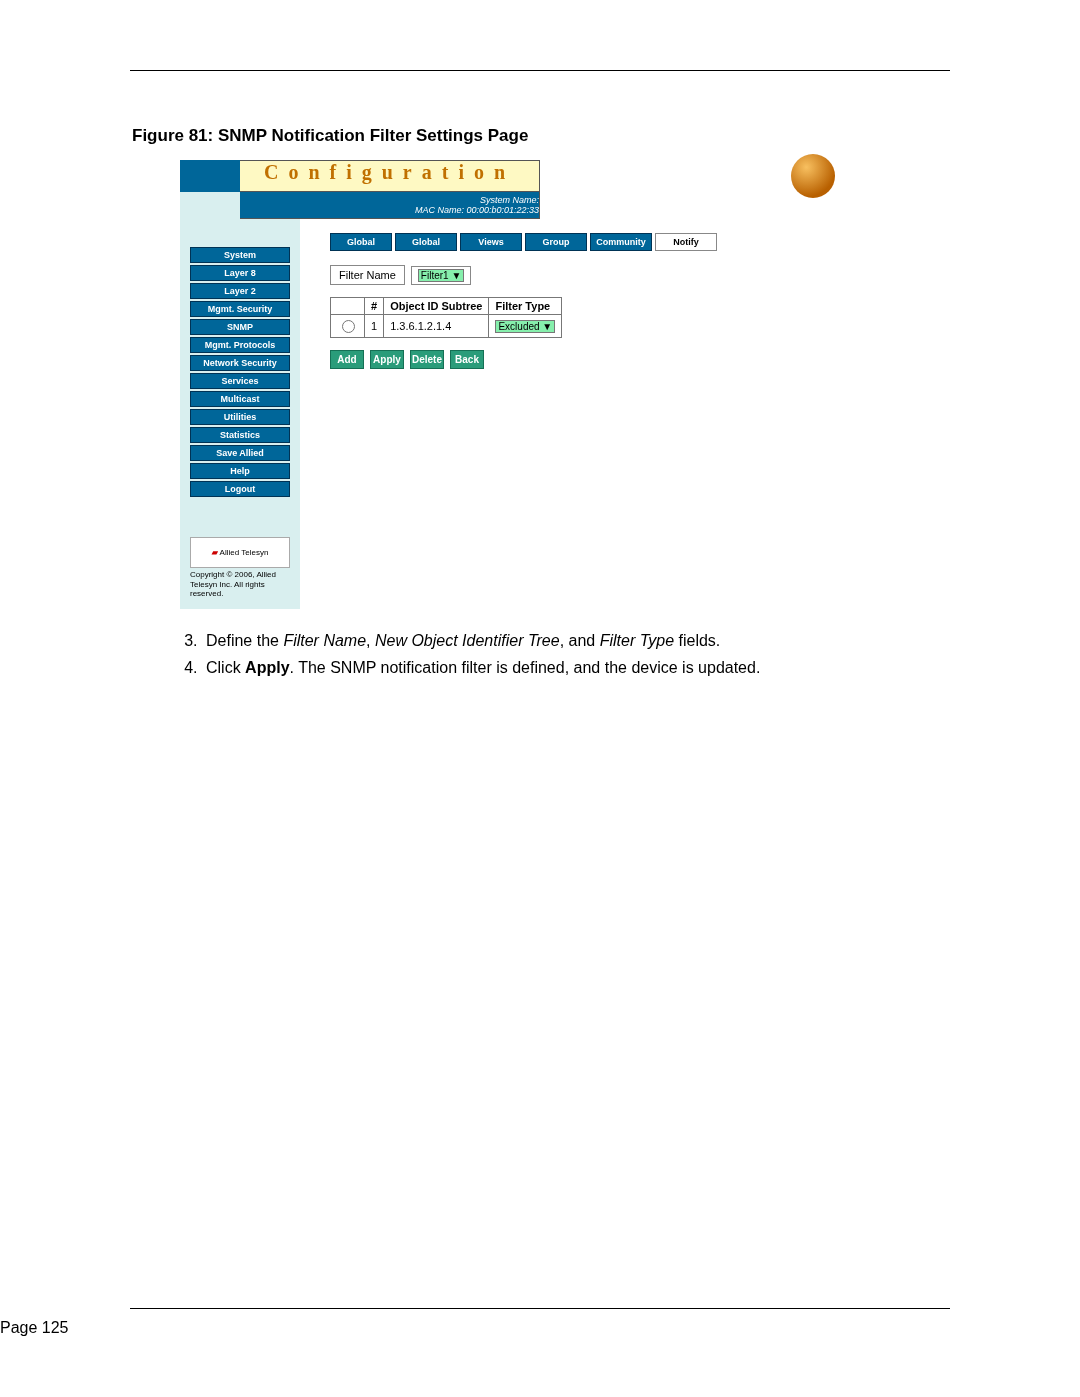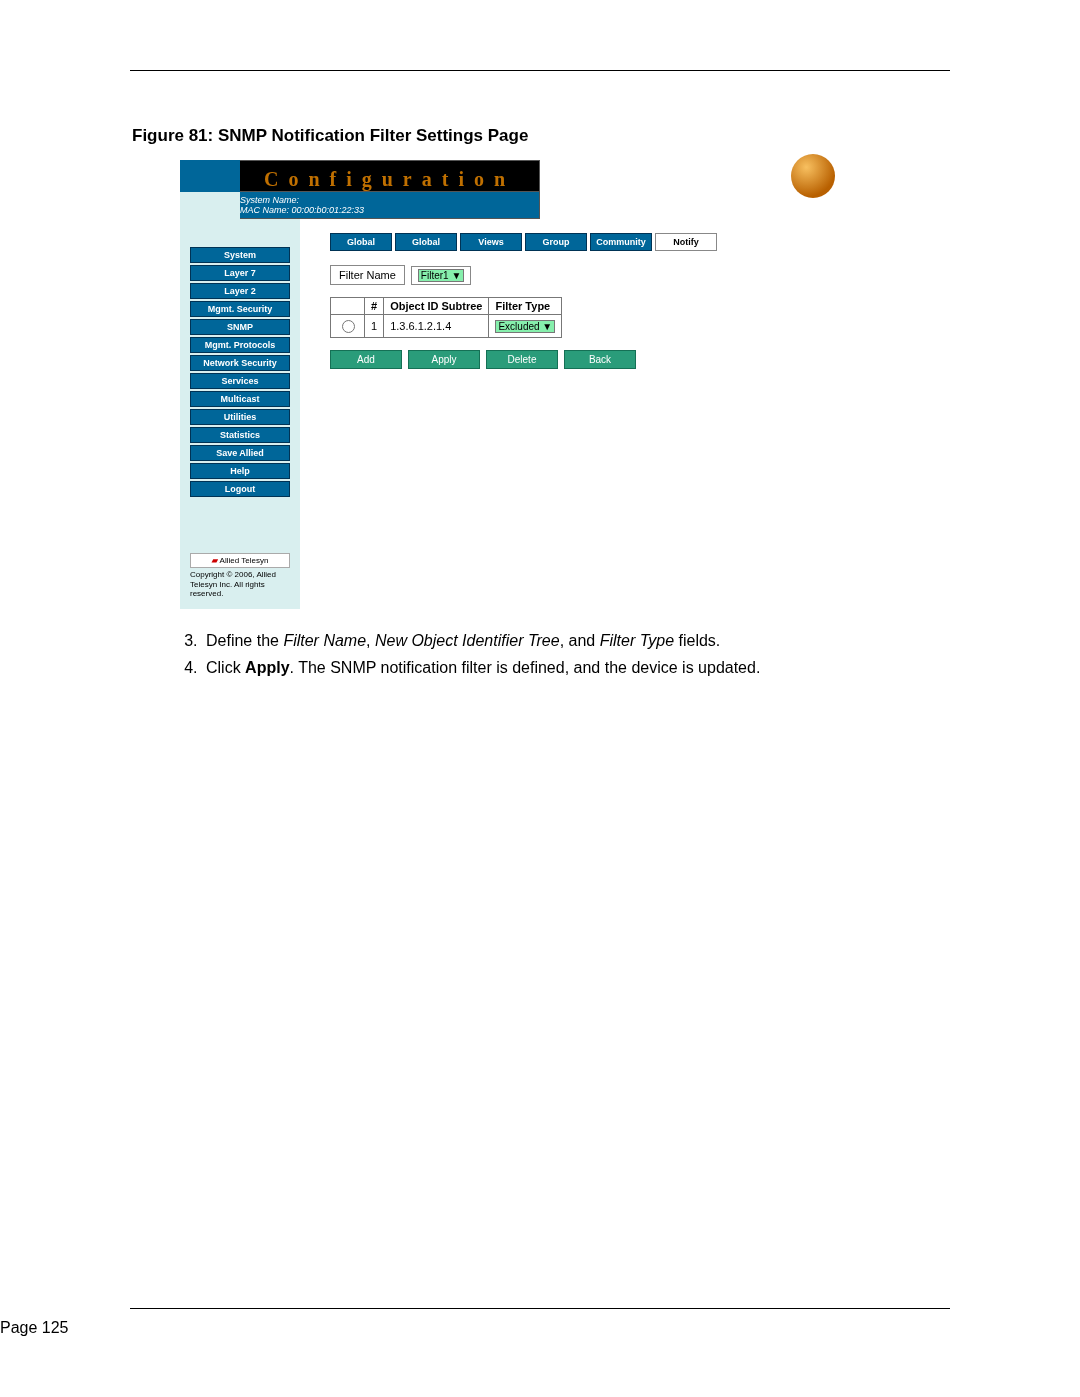--- a/index.html
+++ b/index.html
@@ -24,59 +24,59 @@
 
   .screenshot {
     width: 665px;
     margin-left: 50px;
     background: #fff;
     font-family: Arial, sans-serif;
     font-size: 10px;
   }
   .ss-top { display: flex; height: 32px; }
   .ss-top-blue { background: #006699; width: 60px; }
-  .ss-top-yellow { background: #000000; flex: 0 0 300px; display: flex; align-items: flex-end; justify-content: center; border:1px solid #555; border-left:0;}
+  .ss-top-yellow { background: #fef9c3; flex: 0 0 300px; display: flex; align-items: flex-start; justify-content: center; border:1px solid #555; border-left:0;}
   .ss-top-yellow span { color: #c07000; font-family: Georgia, serif; font-size: 20px; font-weight: bold; letter-spacing: 10px; }
   .ss-top-rest { flex: 1; background: #fff; position: relative; }
   .globe {
     position: absolute; right: 10px; top: -6px; width: 44px; height: 44px;
     border-radius: 50%;
     background: radial-gradient(circle at 35% 30%, #f8c060, #b86000 70%);
   }
   .ss-sysbar { display: flex; }
   .ss-sysbar .spacer1 { width: 60px; background:#d9efef;}
-  .ss-sysbar .sysinfo { background:#006699; color:#fff; flex:0 0 300px; text-align:left; padding:3px 0; font-size:9px; font-style: italic; border:1px solid #555; border-top:0; border-left:0;}
+  .ss-sysbar .sysinfo { background:#006699; color:#fff; flex:0 0 300px; text-align:right; padding:3px 0; font-size:9px; font-style: italic; border:1px solid #555; border-top:0; border-left:0;}
   .ss-sysbar .spacer2 {flex:1;}
   .ss-body { display: flex; }
   .sidebar { width: 120px; background: #d9efef; padding: 28px 10px 10px 10px; }
   .side-btn {
     display:block; width:100%; background:#006699; color:#fff;
     font-size:9px; font-weight:bold; text-align:center; padding:2px 4px;
     border:1px solid #003355; margin-bottom:2px;
     cursor:pointer;
   }
-  .side-logo { margin-top:56px; background:#fff; border:1px solid #aaa; font-size:8px; padding:2px; text-align:center; color:#000;}
+  .side-logo { margin-top:40px; background:#fff; border:1px solid #aaa; font-size:8px; padding:10px; text-align:center; color:#000;}
   .side-logo b{color:#c00;}
   .side-copy{font-size:8px; padding-top:2px; line-height:1.2;}
 
   .main { flex:1; padding: 14px 0 0 30px; background:#fff; }
   .tabs { display:flex; gap:0; }
   .tab { background:#006699; color:#fff; font-size:9px; font-weight:bold; padding:3px 0; width:62px; text-align:center; border:1px solid #003355; margin-right:3px; cursor:pointer;}
   .tab.light { background:#fff; color:#000; border:1px solid #888;}
   .filter-row{ margin-top:14px; display:flex; align-items:center;}
   .filter-row .lbl{ font-size:11px; border:1px solid #888; padding:3px 8px; background:#fff;}
   .filter-row .sel-wrap{ border:1px solid #888; padding:2px 6px; margin-left:6px; display:flex; align-items:center;}
   .mini-select{ font-size:10px; border:1px solid #777; background:#86efac; padding:0 2px;}
   .data-table{ margin-top:12px; border-collapse:collapse;}
   .data-table td, .data-table th{ border:1px solid #777; font-size:11px; padding:2px 6px; text-align:left;}
   .data-table th{ font-weight:bold;}
   .data-table .radio-cell{ text-align:center; width:20px;}
   .data-table .num-cell{text-align:center; width:16px;}
   .btn-row{ margin-top:12px; display:flex; gap:6px;}
-  .teal-btn{ background:#2a9c7a; color:#fff; font-size:10px; font-weight:normal; padding:3px 0; width:72px; text-align:center; border:1px solid #157055; cursor:pointer;}
+  .teal-btn{ background:#2a9c7a; color:#fff; font-size:10px; font-weight:bold; padding:3px 0; width:34px; text-align:center; border:1px solid #157055; cursor:pointer;}
 
   .body-text { margin-top: 20px; font-size: 16px; line-height:1.55;}
   .body-text ol { padding-left: 72px; margin:0;}
   .body-text li { padding-left: 4px; margin-bottom:2px;}
   .body-text em { font-style: italic; }
   .body-text b { font-weight:bold; }
 
   .footer { position:absolute; bottom:60px; left:0; right:0;}
   .hr-bot { border:none; border-top:1px solid #000; margin:0 130px 10px 130px;}
   .page-num { font-size:16px;}
@@ -103,21 +103,21 @@
       <div class="spacer1"></div>
       <div class="sysinfo">
         <div>System Name:</div>
         <div>MAC Name:  00:00:b0:01:22:33</div>
       </div>
       <div class="spacer2"></div>
     </div>
     <div class="ss-body">
       <div class="sidebar">
         <div class="side-btn">System</div>
-        <div class="side-btn">Layer 7</div>
+        <div class="side-btn">Layer 8</div>
         <div class="side-btn">Layer 2</div>
         <div class="side-btn">Mgmt. Security</div>
         <div class="side-btn">SNMP</div>
         <div class="side-btn">Mgmt. Protocols</div>
         <div class="side-btn">Network Security</div>
         <div class="side-btn">Services</div>
         <div class="side-btn">Multicast</div>
         <div class="side-btn">Utilities</div>
         <div class="side-btn">Statistics</div>
         <div class="side-btn">Save Allied</div>

